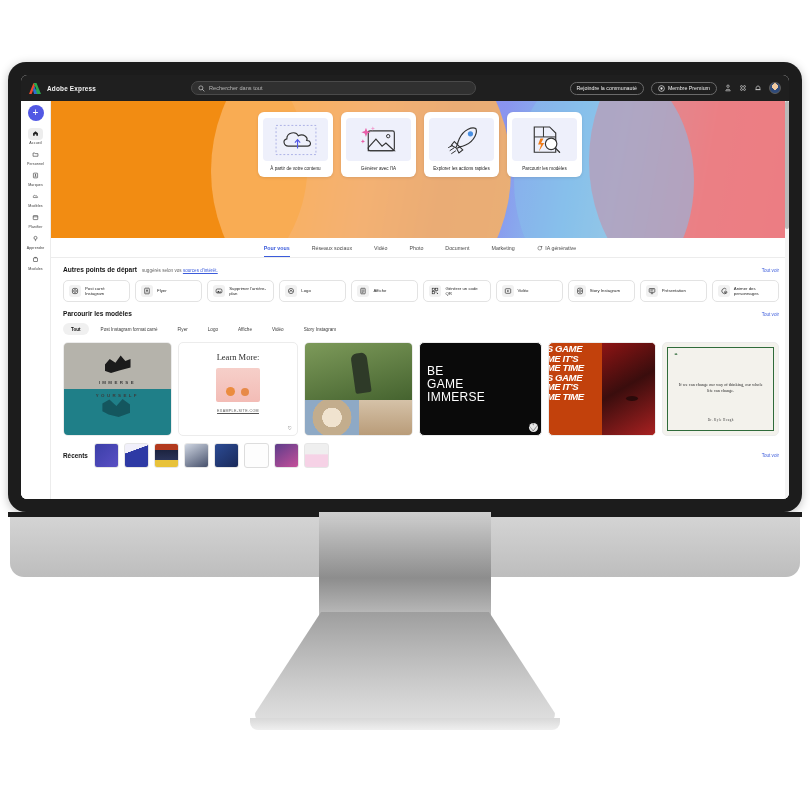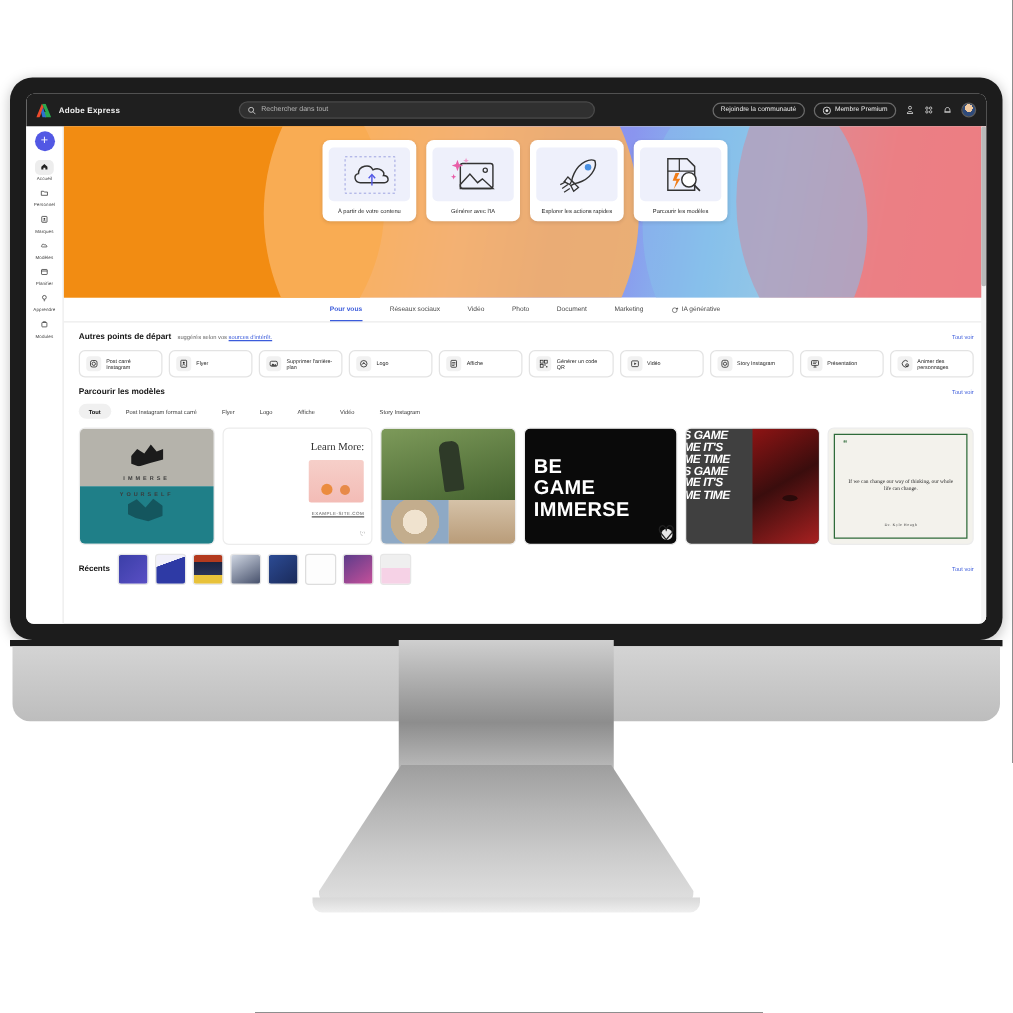--- a/index.html
+++ b/index.html
@@ -224,41 +224,41 @@
   .t1-fig2 {
     position:absolute; left:36%; top:18%; width:28px; height:22px;
     background:#134f57; clip-path:polygon(0 28%,25% 10%,50% 40%,72% 8%,100% 34%,100% 70%,58% 90%,22% 78%,0 64%);
     opacity:.85;
   }
   .t1-txt {
     position:absolute; left:0; right:0; text-align:center; font-size:4.4px;
     letter-spacing:2.4px; color:#3b3b3b; font-weight:bold;
   }
   
-  .t2 { background:#fff; display:flex; flex-direction:column; align-items:flex-end; padding:9px 6px; }
+  .t2 { background:#fff; display:flex; flex-direction:column; align-items:center; padding:9px 6px; }
   .t2-h { font-size:8.5px; color:#2c2c2c; font-family:"Liberation Serif", serif; }
   .t2-img {
     width:44px; height:34px; margin-top:6px; border-radius:2px;
     background:linear-gradient(#f6cfc9,#f3bcb6); position:relative;
   }
   .t2-o1 { position:absolute; left:10px; bottom:6px; width:9px; height:9px; border-radius:50%; background:#eb8c3f; }
   .t2-o2 { position:absolute; right:11px; bottom:6px; width:8px; height:8px; border-radius:50%; background:#e78a49; }
   .t2-url { font-size:3.6px; color:#555; margin-top:7px; text-decoration:underline; letter-spacing:.4px; }
   
   .t3 { display:flex; flex-direction:column; }
   .t3-a { height:62%; background:linear-gradient(165deg,#7d9a5a,#45632f); position:relative; }
   .t3-p { position:absolute; left:45%; top:18%; width:16px; height:40px; background:#2e3a28; border-radius:6px 6px 2px 2px; transform:rotate(-8deg); }
   .t3-b { height:38%; background:#d8d2c4; position:relative; display:flex; }
   .t3-b1 { flex:1; background:radial-gradient(circle at 50% 50%, #f0e3cf 0 30%, #c3ad8d 31% 60%, #8ea9c5 61% 100%); }
   .t3-b2 { flex:1; background:linear-gradient(#d5c2a8,#b99c79); }
   
   .t4 { background:#0a0a0a; color:#fff; padding:22px 7px 0; }
-  .t4 div { font-size:16px; font-weight:bold; line-height:1.08; letter-spacing:.3px; }
-  
-  .t5 { background:#404040; position:relative; overflow:hidden; }
+  .t4 div { font-size:12px; font-weight:normal; line-height:1.08; letter-spacing:.3px; }
+  
+  .t5 { background:#c2410c; position:relative; overflow:hidden; }
   .t5-face {
     position:absolute; right:-8px; top:0; width:58%; height:100%;
     background:linear-gradient(150deg,#8e1414 0%,#3a0d0d 45%,#b02222 100%);
   }
   .t5-eye { position:absolute; right:16%; top:58%; width:12px; height:5px; background:#2a0a0a; border-radius:50%; }
   .t5-lines { position:absolute; left:-2px; top:1px; right:0; font-size:9.6px; font-weight:bold;
     color:#fff; font-style:italic; line-height:1.0; letter-spacing:-.4px; }
   
   .t6 { background:#f3f2ec; padding:4px; }
   .t6-in {

